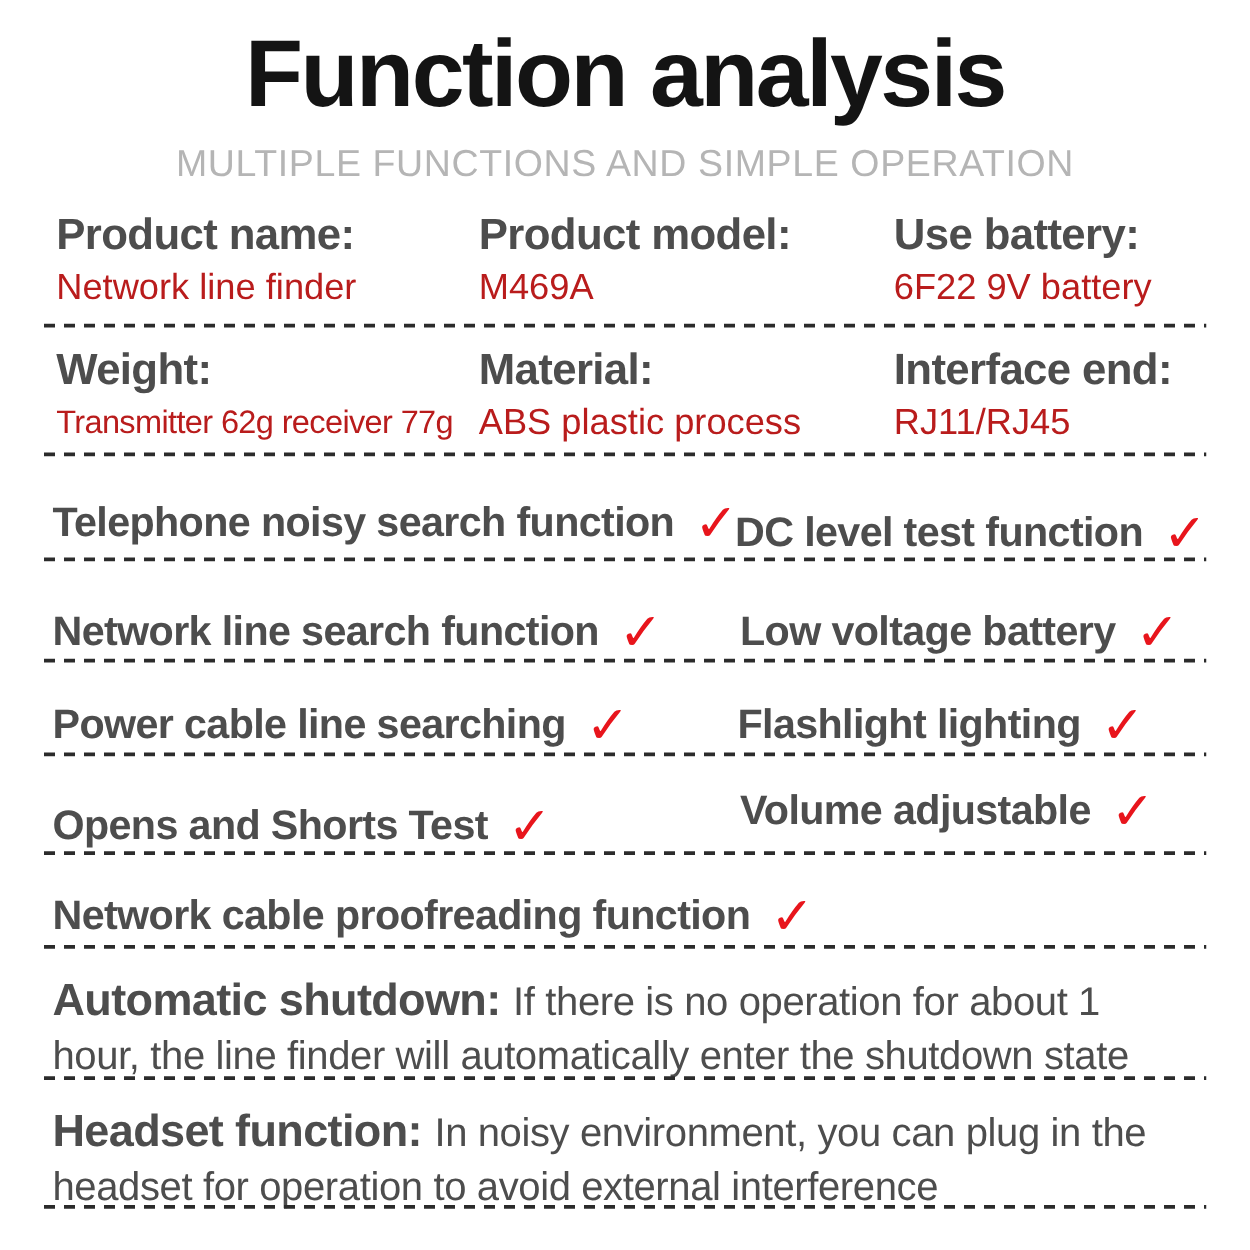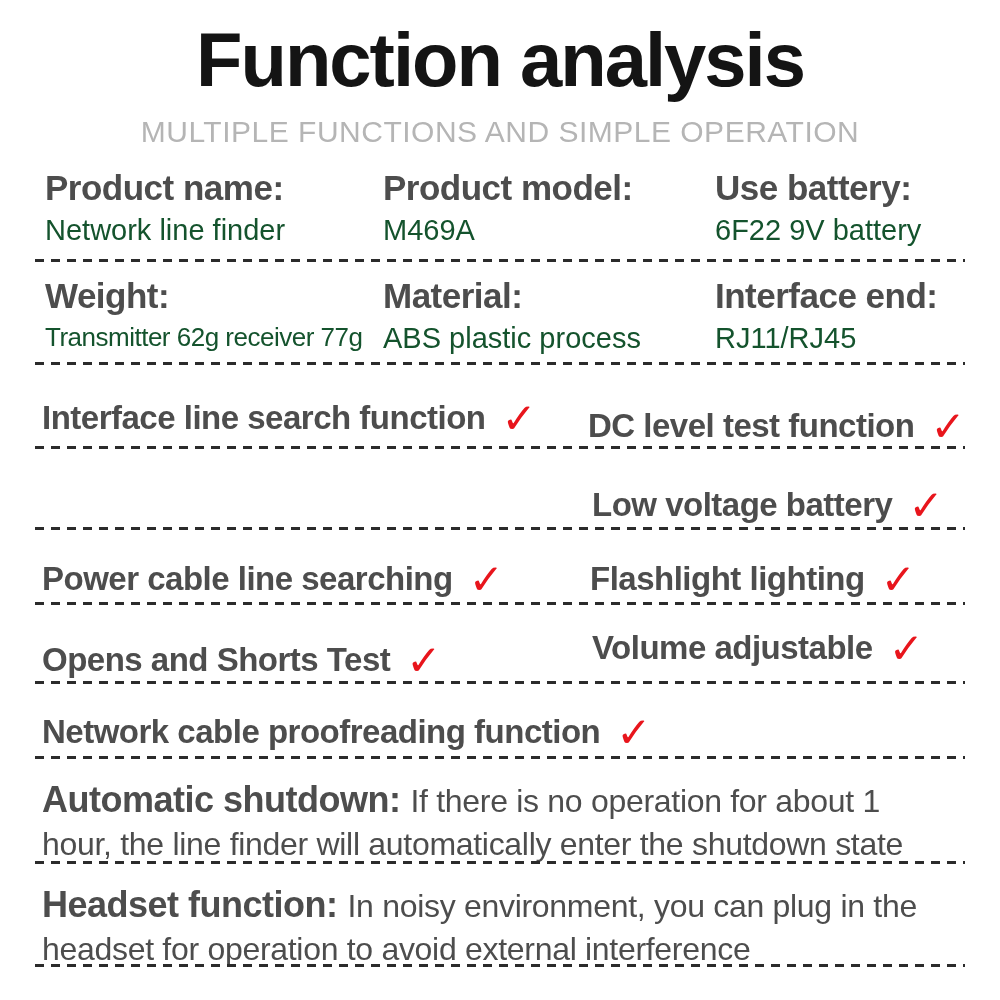--- a/index.html
+++ b/index.html
@@ -52,21 +52,21 @@
   .spec-label {
     font-size: 35px;
     font-weight: 700;
     letter-spacing: -0.5px;
     color: #4d4d4d;
     line-height: 1.15;
   }
   .spec-value {
     font-size: 29px;
     font-weight: 400;
-    color: #14532d;
+    color: #b91c1c;
     margin-top: 7px;
     line-height: 1.1;
   }
   .spec-value.small {
     font-size: 26px;
     letter-spacing: -0.5px;
   }
   .feature {
     position: absolute;
     white-space: nowrap;
@@ -134,28 +134,31 @@
     <div class="spec-value">ABS plastic process</div>
   </div>
   <div class="spec-col" style="top:276px; left:715px">
     <div class="spec-label">Interface end:</div>
     <div class="spec-value">RJ11/RJ45</div>
   </div>
 
   <div class="divider" style="top:362px"></div>
 
   <div class="feature" style="top:394px; left:42px">
-    <span>Interface line search function</span><span class="check">✓</span>
+    <span>Telephone noisy search function</span><span class="check">✓</span>
   </div>
   <div class="feature" style="top:402px; left:588px">
     <span>DC level test function</span><span class="check">✓</span>
   </div>
 
   <div class="divider" style="top:446px"></div>
 
+  <div class="feature" style="top:481px; left:42px">
+    <span>Network line search function</span><span class="check">✓</span>
+  </div>
   <div class="feature" style="top:481px; left:592px">
     <span>Low voltage battery</span><span class="check">✓</span>
   </div>
 
   <div class="divider" style="top:527px"></div>
 
   <div class="feature" style="top:555px; left:590px">
     <span>Flashlight lighting</span><span class="check">✓</span>
   </div>
   <div class="feature" style="top:555px; left:42px">

